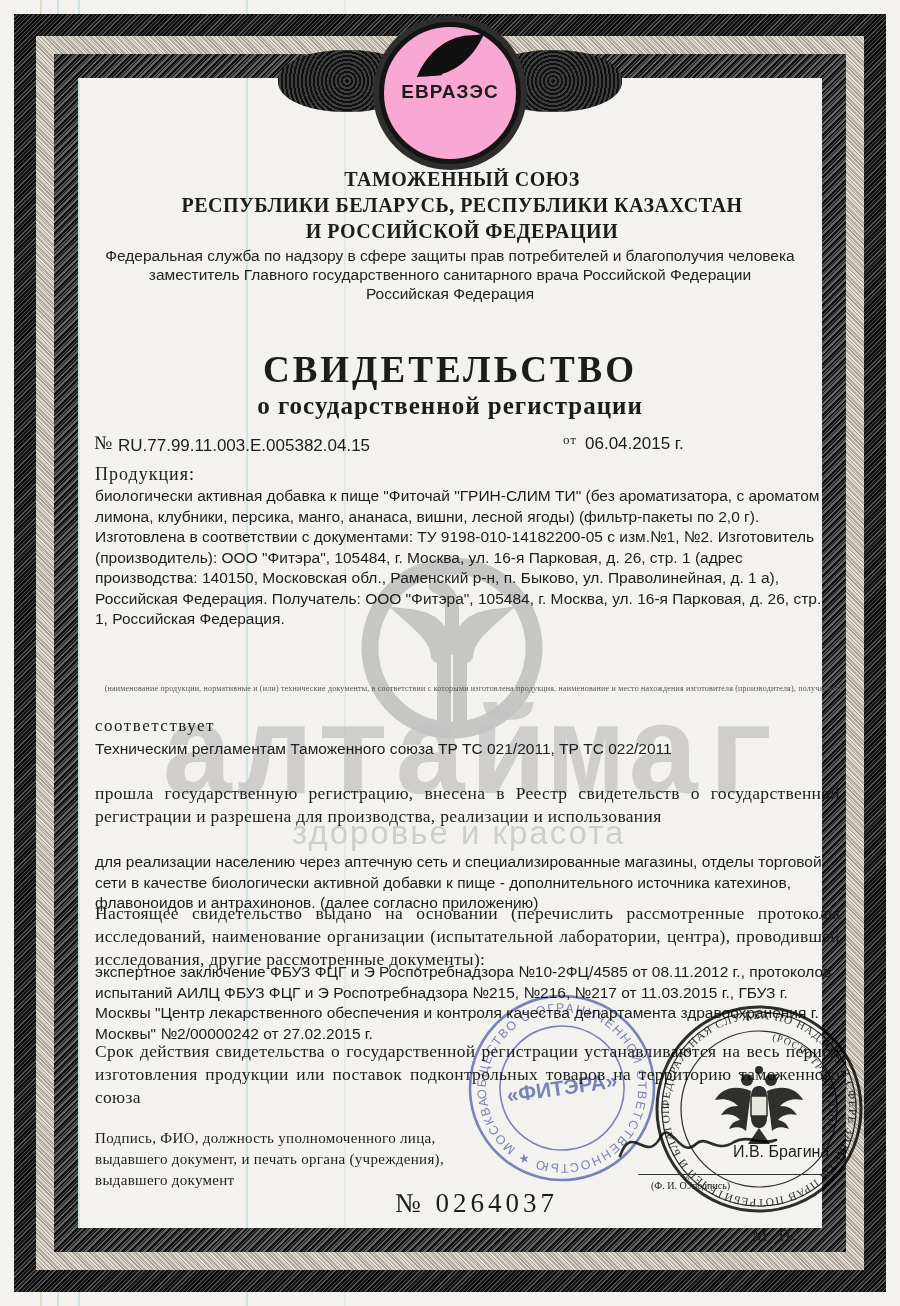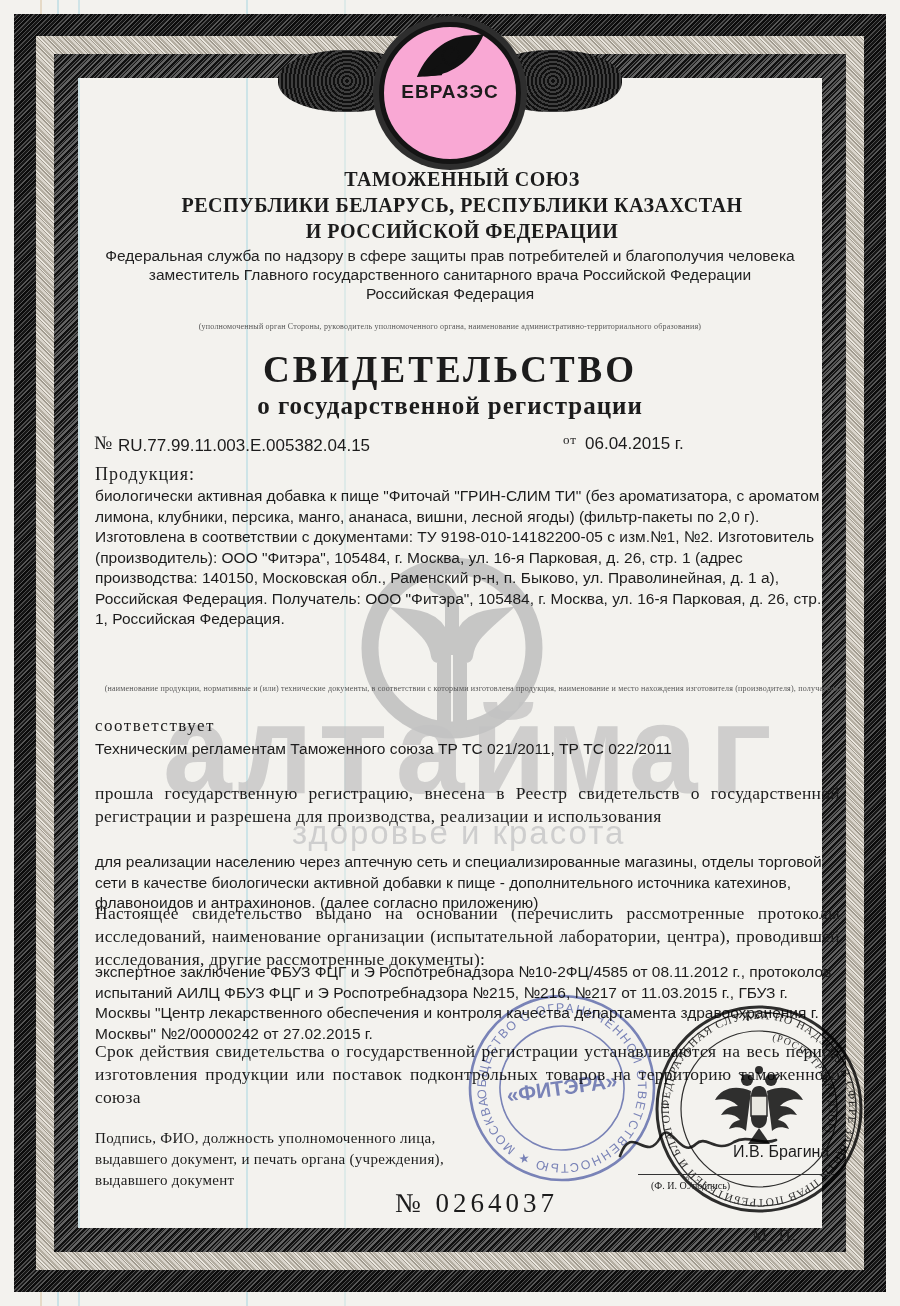--- a/index.html
+++ b/index.html
@@ -69,21 +69,20 @@
     </svg>
     <div class="logo-label">ЕВРАЗЭС</div>
   </div>
 
   <div class="abs center serifB hdr1" style="top:166px;">ТАМОЖЕННЫЙ СОЮЗ</div>
   <div class="abs center serifB hdr1" style="top:192px;">РЕСПУБЛИКИ БЕЛАРУСЬ, РЕСПУБЛИКИ КАЗАХСТАН</div>
   <div class="abs center serifB hdr1" style="top:218px;">И РОССИЙСКОЙ ФЕДЕРАЦИИ</div>
   <div class="abs center sans agency" style="top:246px;">Федеральная служба по надзору в сфере защиты прав потребителей и благополучия человека</div>
   <div class="abs center sans agency" style="top:265px;">заместитель Главного государственного санитарного врача Российской Федерации</div>
   <div class="abs center sans agency" style="top:284px;">Российская Федерация</div>
-  <div class="abs center tinycap" style="top:322px;">(уполномоченный орган Стороны, руководитель уполномоченного органа, наименование административно-территориального образования)</div>
 
   <div class="abs center serifB doc-title" style="top:348px;">СВИДЕТЕЛЬСТВО</div>
   <div class="abs center serifB doc-sub" style="top:392px;">о государственной регистрации</div>
 
   <div class="abs numrow" style="top:432px;left:94px;font-size:19px;">№</div>
   <div class="abs sans numrow" style="top:436px;left:118px;">RU.77.99.11.003.Е.005382.04.15</div>
   <div class="abs" style="top:432px;left:563px;font-size:13px;letter-spacing:1px;">от</div>
   <div class="abs sans numrow" style="top:434px;left:585px;">06.04.2015 г.</div>
 
   <div class="abs" style="top:464px;left:95px;font-size:18px;letter-spacing:1px;">Продукция:</div>

